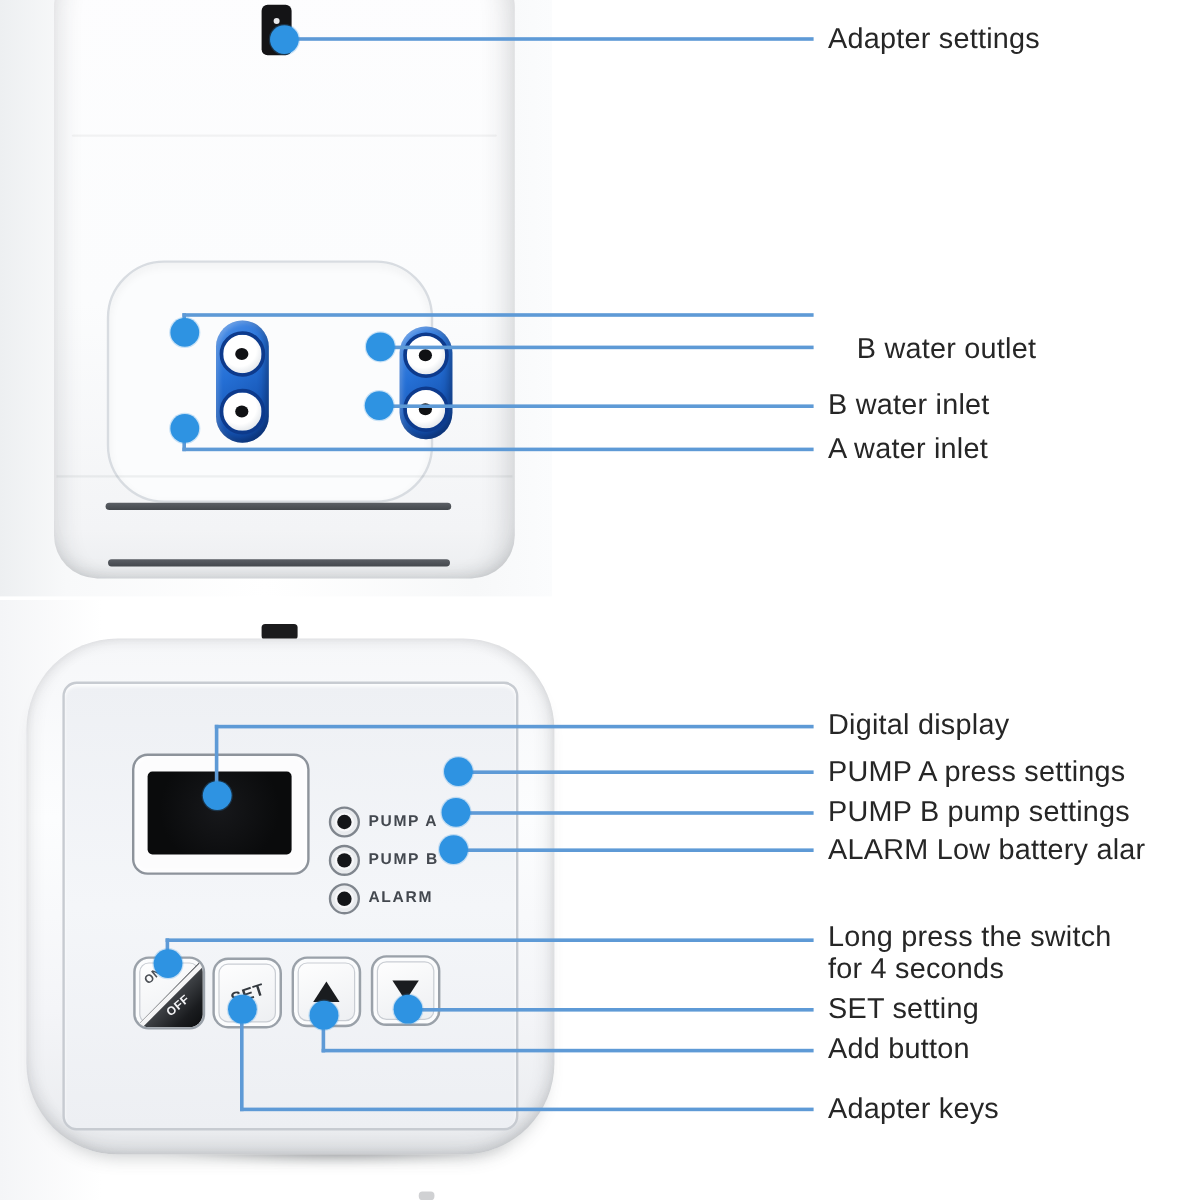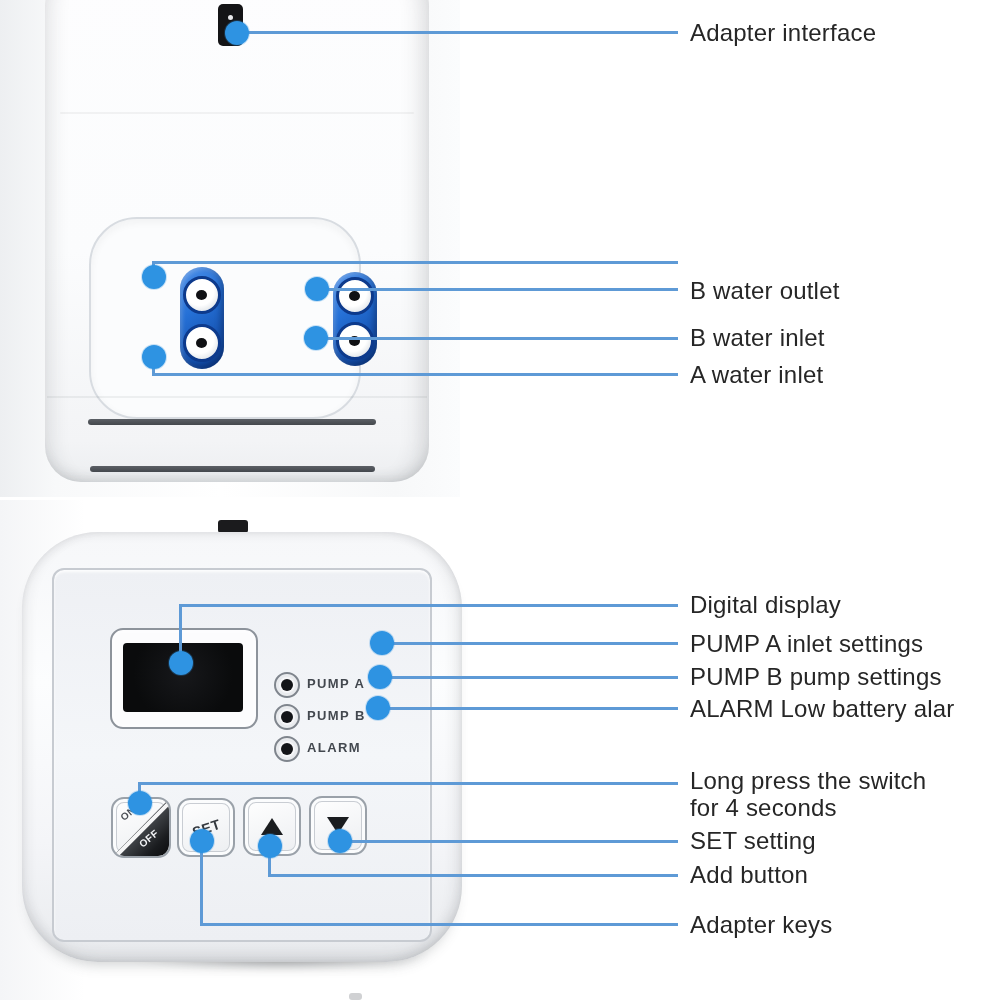--- a/index.html
+++ b/index.html
@@ -225,26 +225,26 @@
   <div class="cdot" style="left:328px;top:829px;"></div>
 
   <div class="vline" style="left:268px;top:846px;height:31px;"></div>
   <div class="hline" style="left:268px;top:874px;width:410px;"></div>
   <div class="cdot" style="left:258px;top:834px;"></div>
 
   <div class="vline" style="left:200px;top:841px;height:85px;"></div>
   <div class="hline" style="left:200px;top:923px;width:478px;"></div>
   <div class="cdot" style="left:190px;top:829px;"></div>
 
-  <div class="callout-label" style="top:19px;">Adapter interface</div>
-  <div class="callout-label" style="top:277px;">B water outlet</div>
+  <div class="callout-label" style="top:19px;">Adapter settings</div>
+  <div class="callout-label" style="top:277px;margin-left:24px;">B water outlet</div>
   <div class="callout-label" style="top:324px;">B water inlet</div>
   <div class="callout-label" style="top:361px;">A water inlet</div>
   <div class="callout-label" style="top:591px;">Digital display</div>
-  <div class="callout-label" style="top:630px;">PUMP A inlet settings</div>
+  <div class="callout-label" style="top:630px;">PUMP A press settings</div>
   <div class="callout-label" style="top:663px;">PUMP B pump settings</div>
   <div class="callout-label" style="top:695px;">ALARM Low battery alar</div>
   <div class="callout-label" style="top:767px;">
     <div>Long press the switch</div>
     <div>for 4 seconds</div>
   </div>
   <div class="callout-label" style="top:827px;">SET setting</div>
   <div class="callout-label" style="top:861px;">Add button</div>
   <div class="callout-label" style="top:911px;">Adapter keys</div>
 

